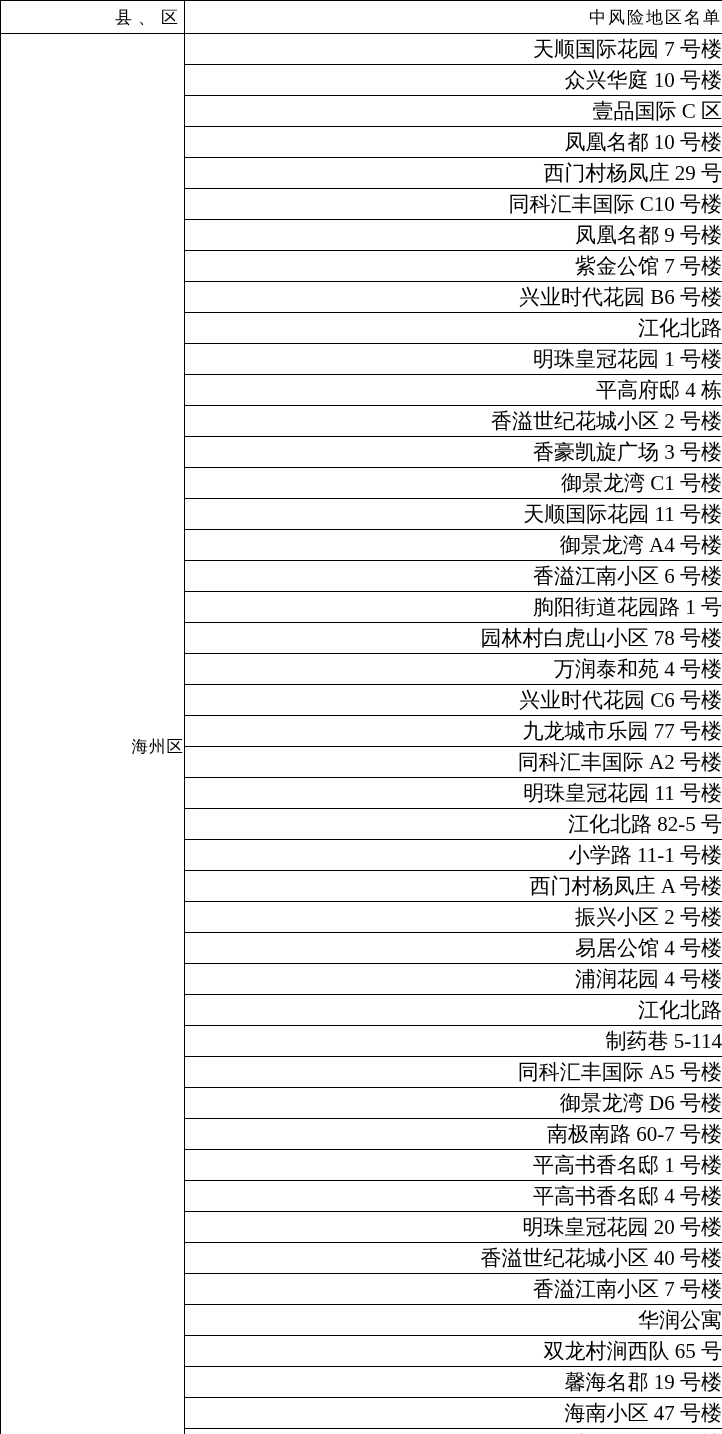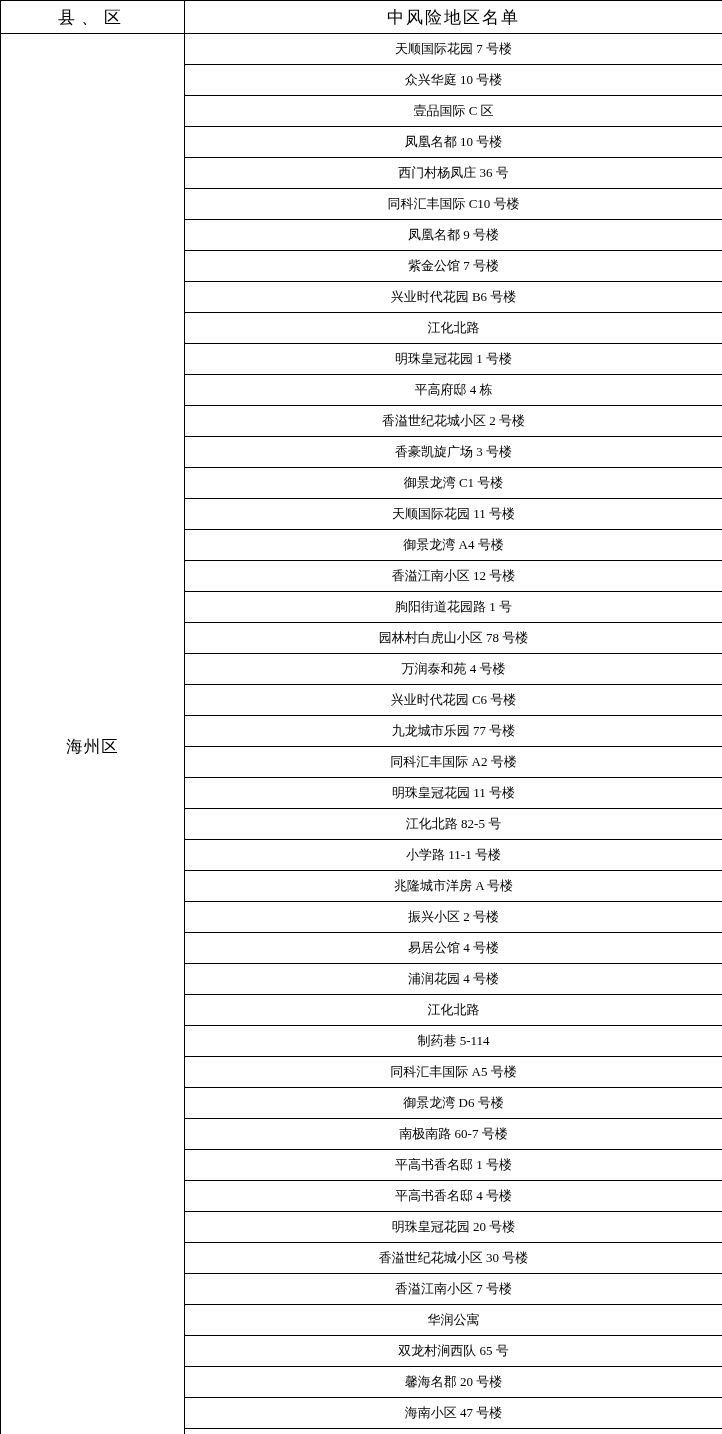--- a/index.html
+++ b/index.html
@@ -18,40 +18,40 @@
     padding: 0;
   }
   table.risk-table {
     border-collapse: collapse;
     width: 722px;
     table-layout: fixed;
   }
   table.risk-table td,
   table.risk-table th {
     border: 1px solid #000000;
-    text-align: center;
+    text-align: right;
     vertical-align: middle;
     font-weight: normal;
     padding: 0;
   }
   .col-district { width: 184px; }
   .col-list { width: 538px; }
 
   thead th {
     height: 32px;
     font-size: 17px;
     font-weight: bold;
     letter-spacing: 2px;
   }
   thead th.head-district {
     letter-spacing: 6px;
   }
   tbody td {
     height: 30px;
-    font-size: 13px;
+    font-size: 21px;
     line-height: 30px;
     white-space: nowrap;
   }
   td.district-cell {
     font-size: 16.5px;
     letter-spacing: 1px;
   }
 </style>
 </head>
 <body>
@@ -76,21 +76,21 @@
       <tr>
           <td>众兴华庭 10 号楼</td>
         </tr>
       <tr>
           <td>壹品国际 C 区</td>
         </tr>
       <tr>
           <td>凤凰名都 10 号楼</td>
         </tr>
       <tr>
-          <td>西门村杨凤庄 36 号</td>
+          <td>西门村杨凤庄 29 号</td>
         </tr>
       <tr>
           <td>同科汇丰国际 C10 号楼</td>
         </tr>
       <tr>
           <td>凤凰名都 9 号楼</td>
         </tr>
       <tr>
           <td>紫金公馆 7 号楼</td>
         </tr>
@@ -115,21 +115,21 @@
       <tr>
           <td>御景龙湾 C1 号楼</td>
         </tr>
       <tr>
           <td>天顺国际花园 11 号楼</td>
         </tr>
       <tr>
           <td>御景龙湾 A4 号楼</td>
         </tr>
       <tr>
-          <td>香溢江南小区 12 号楼</td>
+          <td>香溢江南小区 6 号楼</td>
         </tr>
       <tr>
           <td>朐阳街道花园路 1 号</td>
         </tr>
       <tr>
           <td>园林村白虎山小区 78 号楼</td>
         </tr>
       <tr>
           <td>万润泰和苑 4 号楼</td>
         </tr>
@@ -145,21 +145,21 @@
       <tr>
           <td>明珠皇冠花园 11 号楼</td>
         </tr>
       <tr>
           <td>江化北路 82-5 号</td>
         </tr>
       <tr>
           <td>小学路 11-1 号楼</td>
         </tr>
       <tr>
-          <td>兆隆城市洋房 A 号楼</td>
+          <td>西门村杨凤庄 A 号楼</td>
         </tr>
       <tr>
           <td>振兴小区 2 号楼</td>
         </tr>
       <tr>
           <td>易居公馆 4 号楼</td>
         </tr>
       <tr>
           <td>浦润花园 4 号楼</td>
         </tr>
@@ -181,33 +181,33 @@
       <tr>
           <td>平高书香名邸 1 号楼</td>
         </tr>
       <tr>
           <td>平高书香名邸 4 号楼</td>
         </tr>
       <tr>
           <td>明珠皇冠花园 20 号楼</td>
         </tr>
       <tr>
-          <td>香溢世纪花城小区 30 号楼</td>
+          <td>香溢世纪花城小区 40 号楼</td>
         </tr>
       <tr>
           <td>香溢江南小区 7 号楼</td>
         </tr>
       <tr>
           <td>华润公寓</td>
         </tr>
       <tr>
           <td>双龙村涧西队 65 号</td>
         </tr>
       <tr>
-          <td>馨海名郡 20 号楼</td>
+          <td>馨海名郡 19 号楼</td>
         </tr>
       <tr>
           <td>海南小区 47 号楼</td>
         </tr>
       <tr>
           <td>馨海名郡 2 号楼</td>
         </tr>
     </tbody>
   </table>
 </div>

